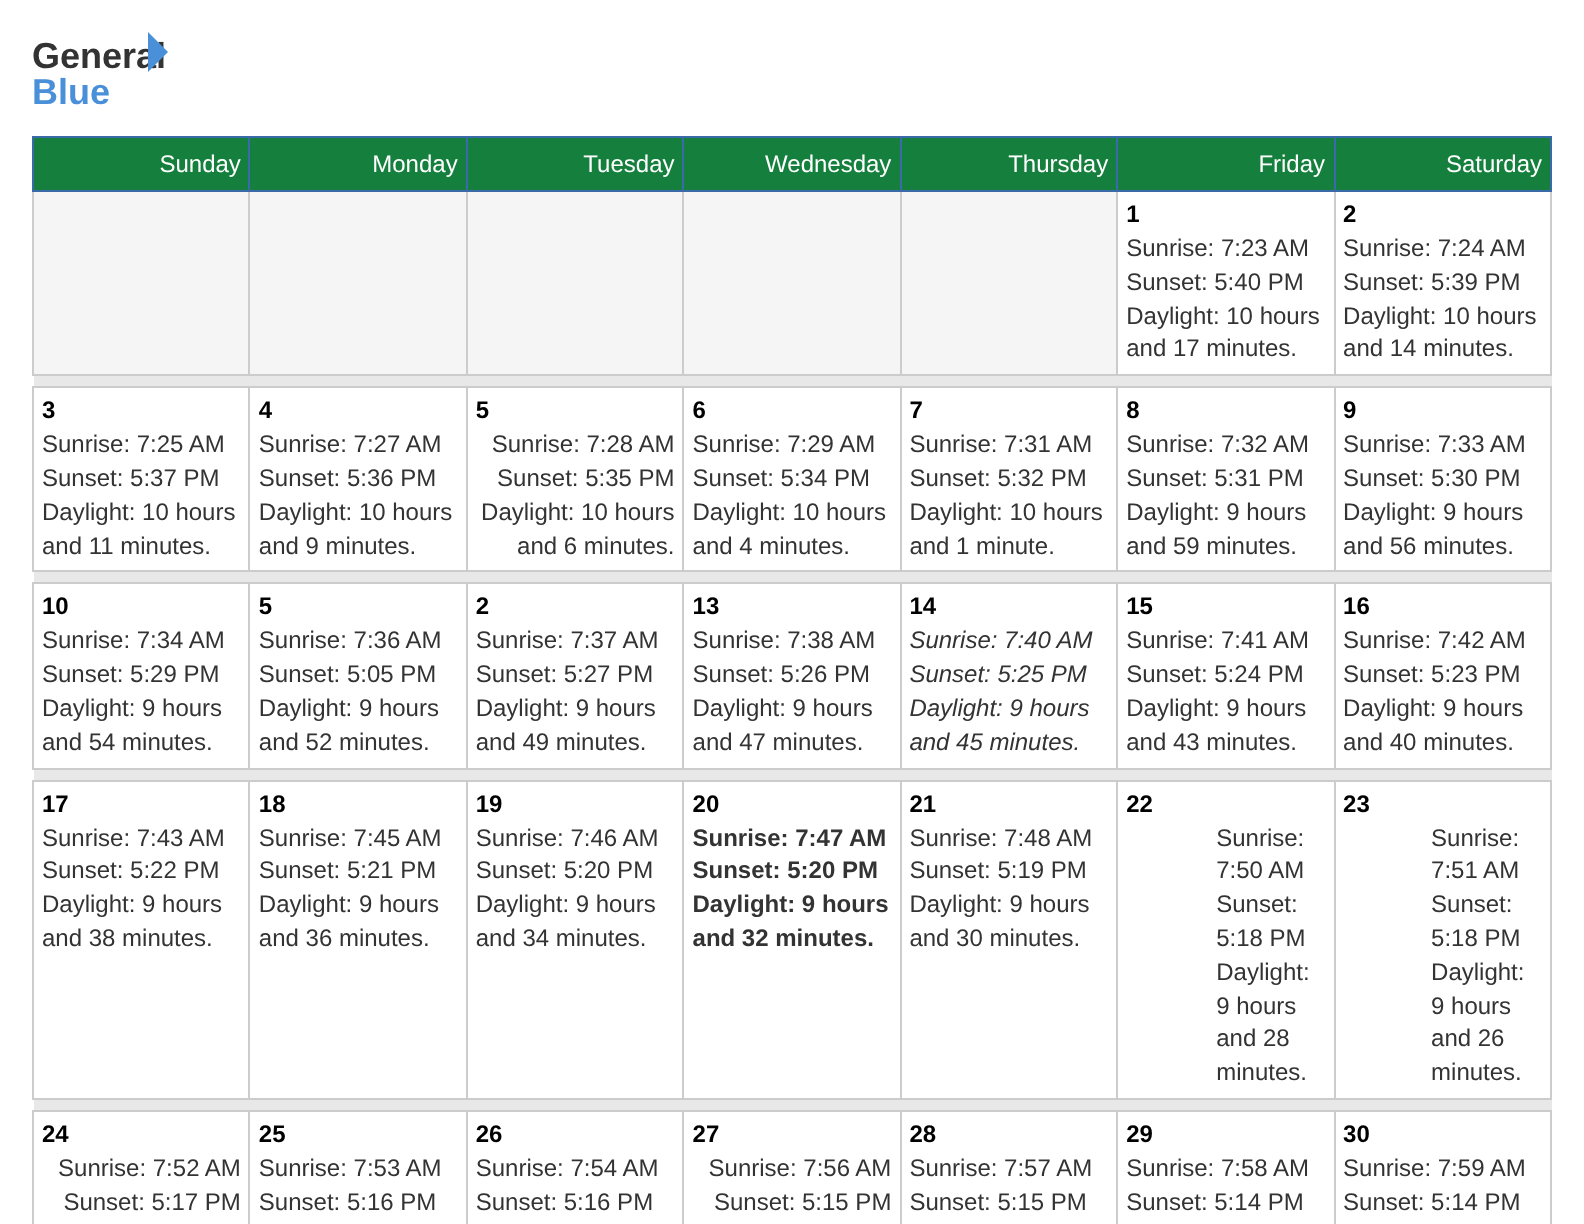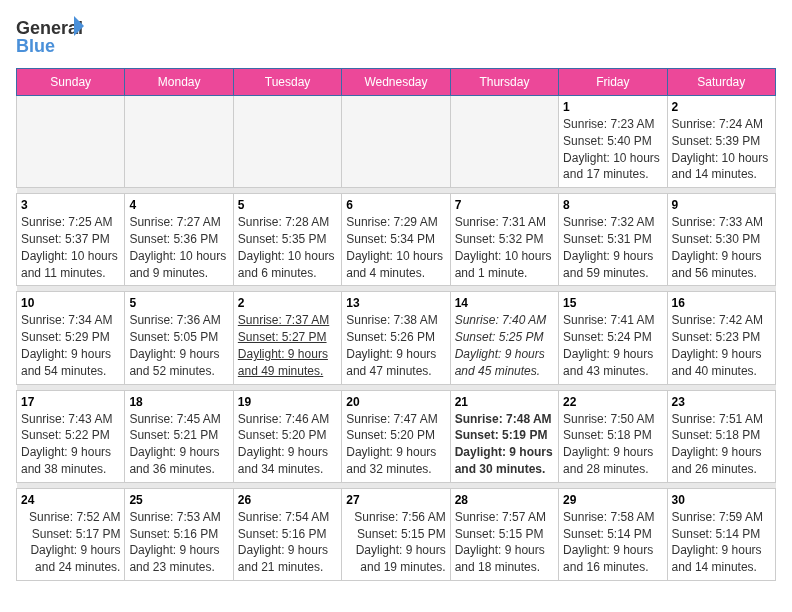--- a/index.html
+++ b/index.html
@@ -36,24 +36,24 @@
     .location {
       font-size: 16px;
       color: #444;
     }
     .calendar {
       width: 100%;
       border-collapse: collapse;
       font-size: 11px;
     }
     .calendar th {
-      background: #ec4899;
+      background: #15803d;
       color: #fff;
       padding: 6px 4px;
-      text-align: center;
+      text-align: right;
       font-size: 12px;
       font-weight: normal;
       border: 1px solid #3a6aa8;
       margin-left: 36px;
     }
     .calendar td {
       border: 1px solid #ccc;
       vertical-align: top;
       padding: 4px;
       width: 108px;
@@ -141,21 +141,21 @@
 Daylight: 10 hours and 11 minutes.</div>
         </td>
         <td>
           <span class="day-num">4</span>
           <div class="day-info" style="white-space: pre-line;">Sunrise: 7:27 AM
 Sunset: 5:36 PM
 Daylight: 10 hours and 9 minutes.</div>
         </td>
         <td>
           <span class="day-num">5</span>
-          <div class="day-info" style="white-space: pre-line;">Sunrise: 7:28 AM
+          <div class="day-info" style="white-space: pre-line; text-align: right;">Sunrise: 7:28 AM
 Sunset: 5:35 PM
 Daylight: 10 hours and 6 minutes.</div>
         </td>
         <td>
           <span class="day-num">6</span>
           <div class="day-info" style="white-space: pre-line;">Sunrise: 7:29 AM
 Sunset: 5:34 PM
 Daylight: 10 hours and 4 minutes.</div>
         </td>
         <td>
@@ -188,21 +188,21 @@
 Daylight: 9 hours and 54 minutes.</div>
         </td>
         <td>
           <span class="day-num">5</span>
           <div class="day-info" style="white-space: pre-line;">Sunrise: 7:36 AM
 Sunset: 5:05 PM
 Daylight: 9 hours and 52 minutes.</div>
         </td>
         <td>
           <span class="day-num">2</span>
-          <div class="day-info" style="white-space: pre-line; text-decoration: underline;">Sunrise: 7:37 AM
+          <div class="day-info" style="white-space: pre-line;">Sunrise: 7:37 AM
 Sunset: 5:27 PM
 Daylight: 9 hours and 49 minutes.</div>
         </td>
         <td>
           <span class="day-num">13</span>
           <div class="day-info" style="white-space: pre-line;">Sunrise: 7:38 AM
 Sunset: 5:26 PM
 Daylight: 9 hours and 47 minutes.</div>
         </td>
         <td>
@@ -241,39 +241,39 @@
 Daylight: 9 hours and 36 minutes.</div>
         </td>
         <td>
           <span class="day-num">19</span>
           <div class="day-info" style="white-space: pre-line;">Sunrise: 7:46 AM
 Sunset: 5:20 PM
 Daylight: 9 hours and 34 minutes.</div>
         </td>
         <td>
           <span class="day-num">20</span>
-          <div class="day-info" style="white-space: pre-line;">Sunrise: 7:47 AM
+          <div class="day-info" style="white-space: pre-line; font-weight: bold;">Sunrise: 7:47 AM
 Sunset: 5:20 PM
 Daylight: 9 hours and 32 minutes.</div>
         </td>
         <td>
           <span class="day-num">21</span>
-          <div class="day-info" style="white-space: pre-line; font-weight: bold;">Sunrise: 7:48 AM
+          <div class="day-info" style="white-space: pre-line;">Sunrise: 7:48 AM
 Sunset: 5:19 PM
 Daylight: 9 hours and 30 minutes.</div>
         </td>
         <td>
           <span class="day-num">22</span>
-          <div class="day-info" style="white-space: pre-line;">Sunrise: 7:50 AM
+          <div class="day-info" style="white-space: pre-line; margin-left: 45px;">Sunrise: 7:50 AM
 Sunset: 5:18 PM
 Daylight: 9 hours and 28 minutes.</div>
         </td>
         <td>
           <span class="day-num">23</span>
-          <div class="day-info" style="white-space: pre-line;">Sunrise: 7:51 AM
+          <div class="day-info" style="white-space: pre-line; margin-left: 44px;">Sunrise: 7:51 AM
 Sunset: 5:18 PM
 Daylight: 9 hours and 26 minutes.</div>
         </td>
       </tr>
       <tr class="row-spacer">
         <td colspan="7"></td>
       </tr>
       <tr>
         <td>
           <span class="day-num">24</span>

